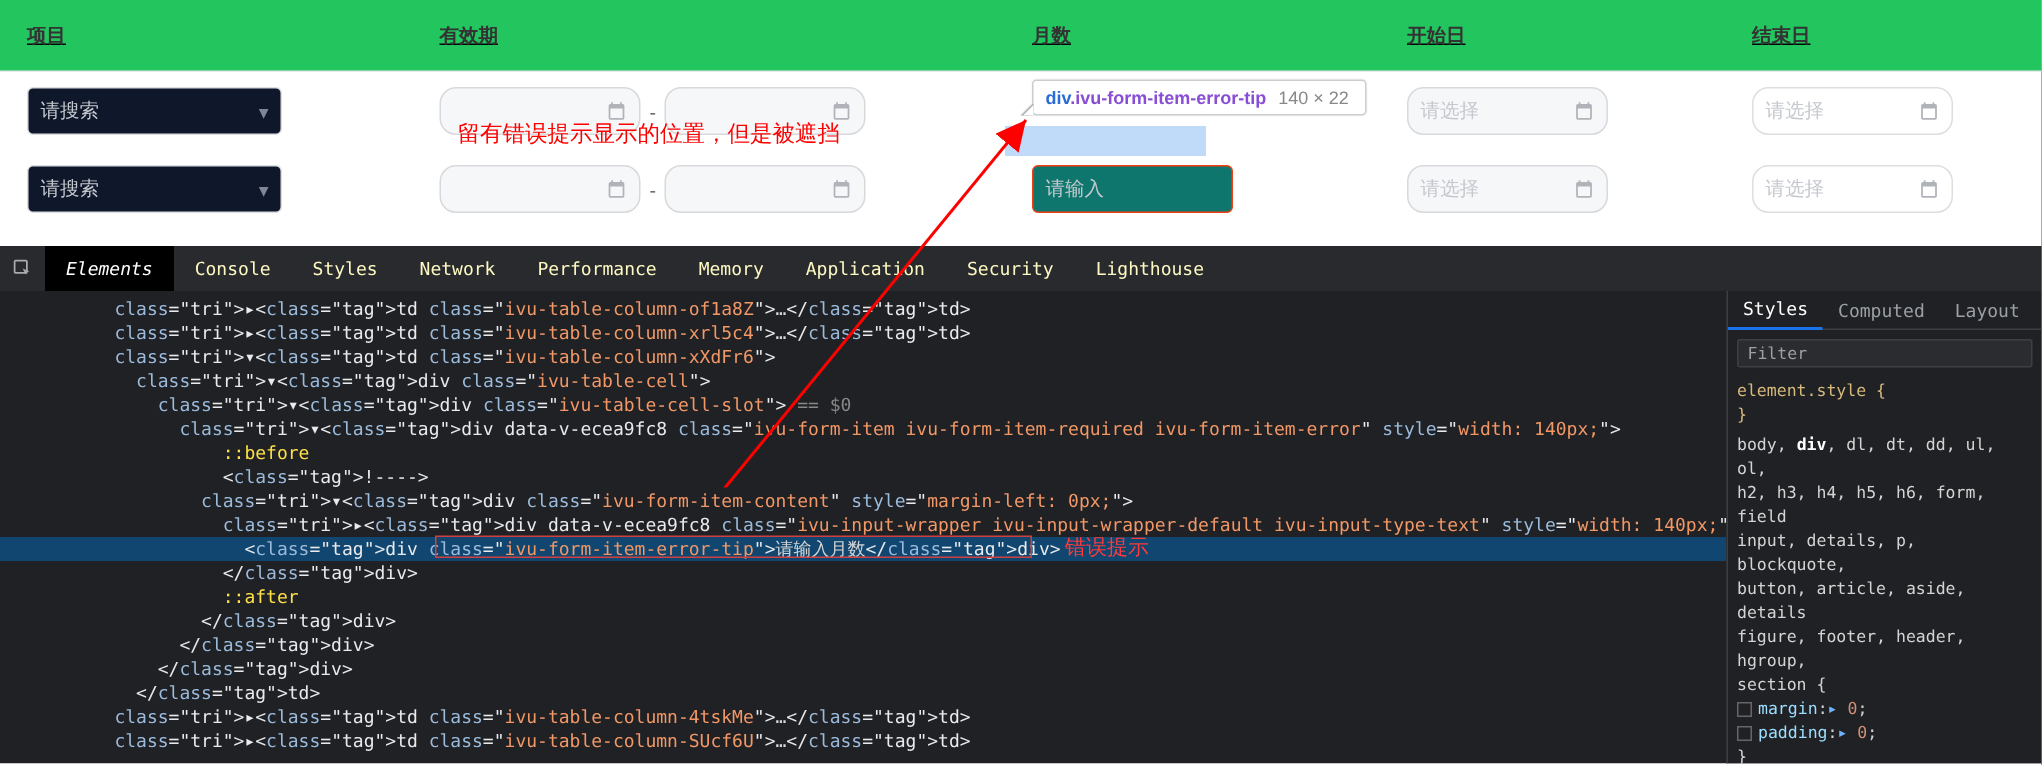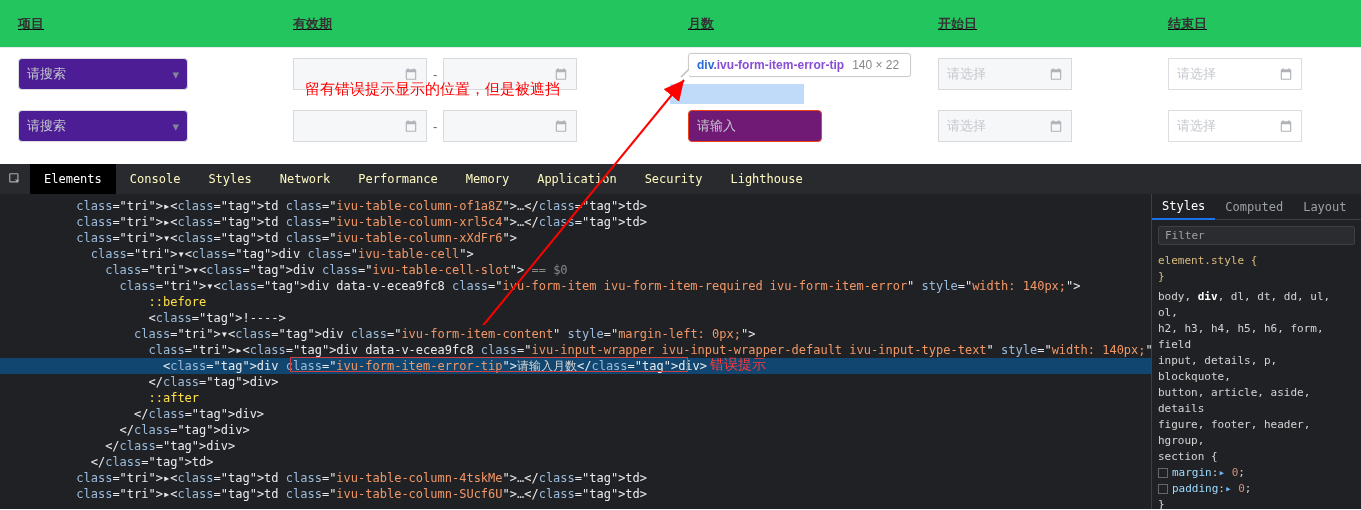--- a/index.html
+++ b/index.html
@@ -11,48 +11,48 @@
   .hcol { font-weight: bold; color: #333; padding-left: 18px; }
   .c1 { width: 275px; }
   .c2 { width: 395px; }
   .c3 { width: 250px; }
   .c4 { width: 230px; }
   .c5 { width: 211px; }
 
   .body-row { display: flex; height: 52px; align-items: center; position: relative; }
   .cell { padding-left: 18px; }
 
-  .sel { position: relative; display: inline-flex; align-items: center; justify-content: space-between; border: 1px solid #dcdee2; border-radius: 4px; height: 32px; background: #4c1d95; padding: 0 8px; color: #c5c8ce; }
+  .sel { position: relative; display: inline-flex; align-items: center; justify-content: space-between; border: 1px solid #dcdee2; border-radius: 4px; height: 32px; background: #0f172a; padding: 0 8px; color: #c5c8ce; }
   .sel .chev { color: #808695; }
   .date-pair { display: inline-flex; align-items: center; }
-  .dbox { position: relative; display: inline-flex; align-items: center; justify-content: space-between; border: 1px solid #d7d9dc; border-radius: 0; height: 32px; width: 134px; background: #f6f7f8; padding: 0 8px; color: #c5c8ce; }
+  .dbox { position: relative; display: inline-flex; align-items: center; justify-content: space-between; border: 1px solid #d7d9dc; border-radius: 11px; height: 32px; width: 134px; background: #f6f7f8; padding: 0 8px; color: #c5c8ce; }
   .dbox.white { background:#fff; border-color:#dcdee2; }
   .dash { margin: 0 6px; color: #666; }
-  .inp { border: 1px solid #ed4014; border-radius: 4px; height: 32px; width: 134px; padding: 0 8px; color: #c5c8ce; outline: none; background:#701a75; display:inline-flex; align-items:center; }
+  .inp { border: 1px solid #ed4014; border-radius: 4px; height: 32px; width: 134px; padding: 0 8px; color: #c5c8ce; outline: none; background:#0f766e; display:inline-flex; align-items:center; }
   .cal-icon { width: 14px; height: 14px; fill: #b0b3b9; flex-shrink:0; }
 
   .ann-red { position: absolute; color: #ff0000; font-size: 15px; left: 305px; top: 32px; }
   .tooltip { position: absolute; background: #fff; border: 1px solid #ccc; border-radius: 3px; padding: 4px 11px 4px 8px; top: 5px; left: 688px; font-size: 12px; box-shadow: 0 0 0 1px rgba(0,0,0,0.02); z-index:5; display:flex; align-items:baseline; gap:8px; }
   .tooltip-main { color: #884ed6; font-weight:bold; white-space:nowrap; }
   .tooltip-tag { color:#2a6cd6; font-weight:bold; }
   .tooltip .dims { color: #888; font-weight:normal; }
   .tt-tri { position:absolute; left:-8px; bottom:-1px; width:0; height:0; border-top:8px solid transparent; border-right:8px solid #aaa; filter:drop-shadow(-1px 0 0 #ccc); }
   .tt-tri::after { content:""; position:absolute; left:1px; top:-7px; border-top:7px solid transparent; border-right:7px solid #fff; }
   .hl-bar { position:absolute; left:690px; top:30px; width:134px; height:20px; background:#abcdf7; opacity:0.75; }
 
   
   .svg-overlay { position: absolute; left: 0; top: 0; width: 100%; height: 325px; pointer-events: none; z-index:6; }
 
   
   .devtools { background: #202124; color: #e8eaed; font-family: Menlo, Consolas, monospace; font-size: 12px; position: relative; }
   .tabbar { display: flex; align-items: center; height: 30px; background: #292a2d; }
   .tabbar .tgl { width: 30px; display:flex; align-items:center; justify-content:center; }
   .tabbar .tgl svg { width:14px; height:14px; stroke:#aaa; fill:none; stroke-width:2; }
   .tabbar .tab { padding: 0 14px; height: 30px; display: flex; align-items: center; color: #fef9c3; cursor: default; }
-  .tabbar .tab.active { background: #000; color: #fff; }
+  .tabbar .tab.active { background: #000; color: #fff; font-style: italic; }
 
   .dt-body { display: flex; height: 315px; }
   .dom { flex: 1; overflow: hidden; padding: 4px 0 0 0; line-height: 16px; }
   .dom .ln { white-space: pre; padding: 0 4px; }
   .dom .ln.hi { background: #10466f; }
   .attr { color: #9bbbdc; }
   .val { color: #f29766; }
   .txt { color: #d4d4d4; }
   .pseudo { color: #fde047; }
   .eqsel { color:#888; }

